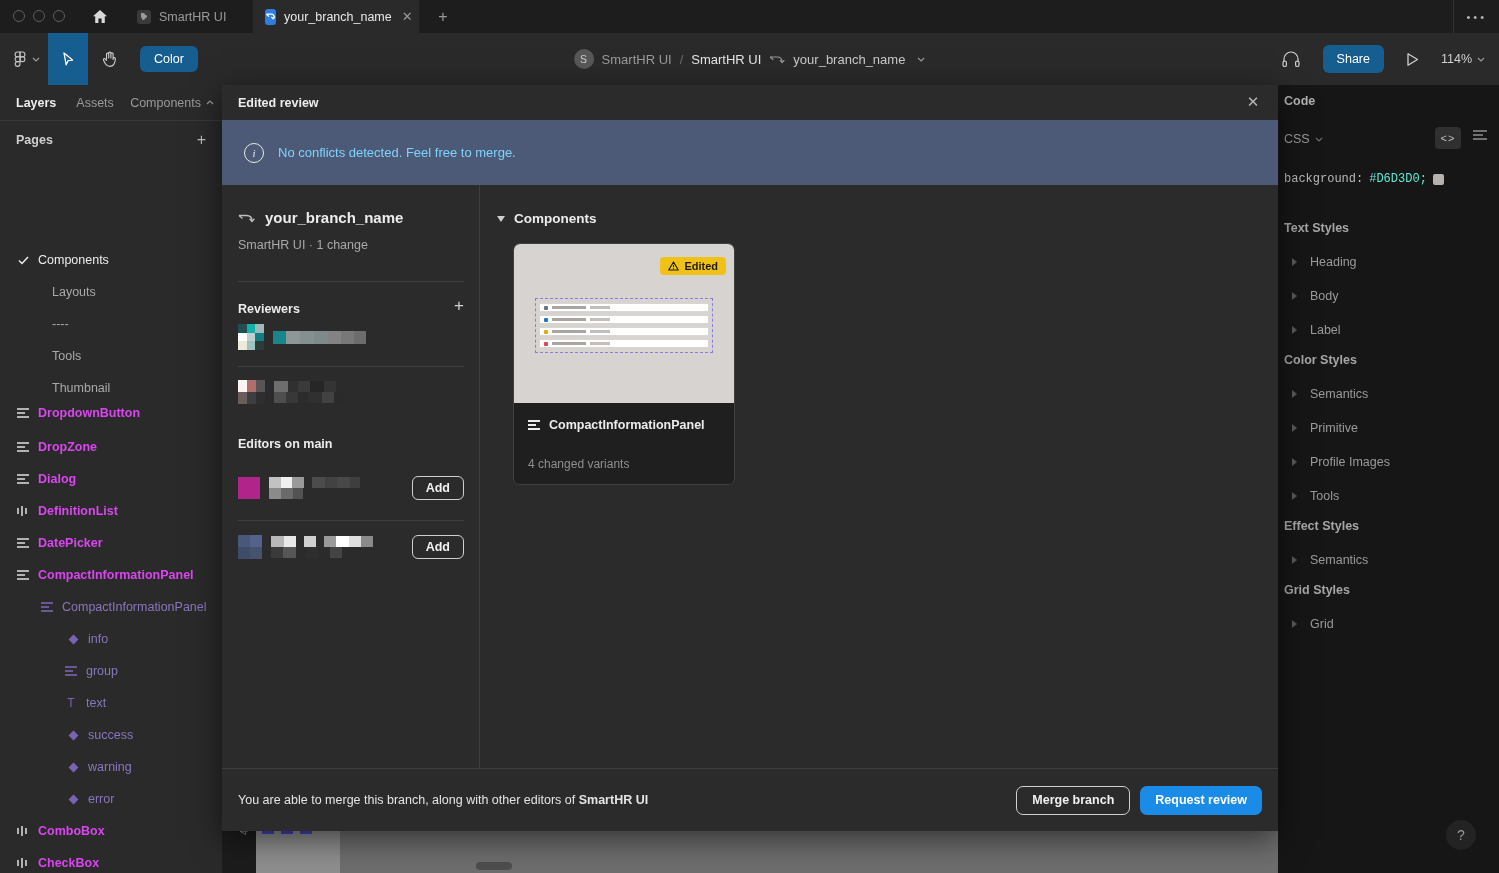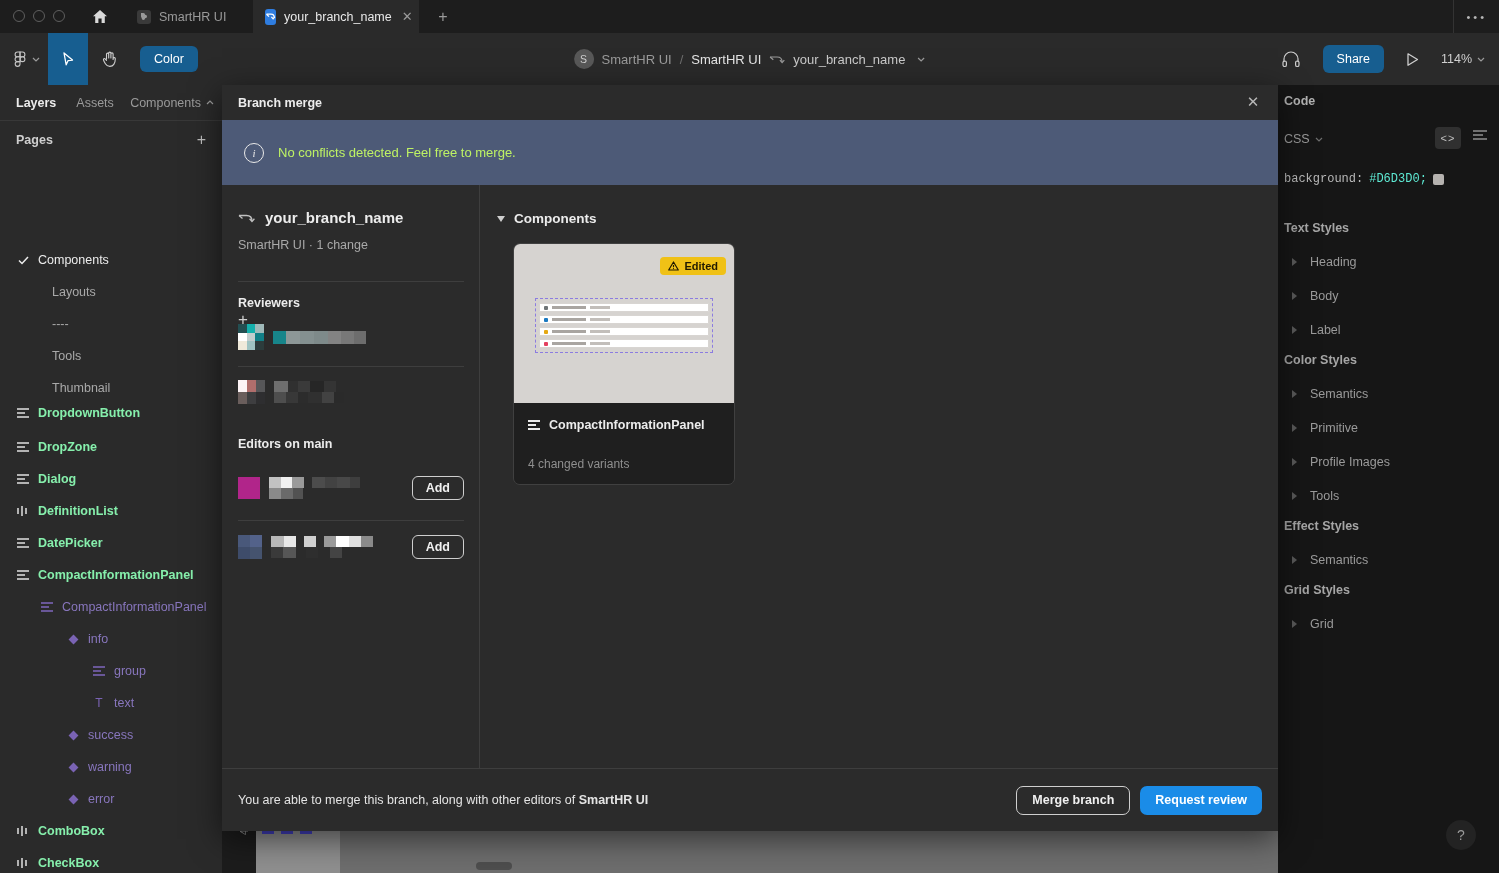--- a/index.html
+++ b/index.html
@@ -42,45 +42,45 @@
   #lsb-tab-assets { margin-left:20px; color:#9a9a9a; }
   #lsb-pageSel { position:absolute; right:8px; display:flex; align-items:center; gap:5px; color:#9a9a9a; }
   #pages-head { position:absolute; left:16px; top:46px; width:190px; display:flex; justify-content:space-between; align-items:center;
     color:#cfcfcf; font-size:12.5px; font-weight:700; }
   .page-row { position:absolute; left:0; width:222px; height:30px; display:flex; align-items:center; color:#a9a9a9; font-size:12.5px; }
   .page-row .chk { width:14px; margin-left:18px; margin-right:6px; }
   .page-row .plabel { margin-left:52px; }
   .page-row.sel { color:#ececec; } .page-row.sel .plabel { margin-left:0; }
   #layers-list { position:absolute; left:0; top:320px; width:222px; height:468px; overflow:hidden; }
   .layer-row { position:absolute; left:0; width:222px; height:32px; display:flex; align-items:center; gap:8px;
-    font-size:12.5px; font-weight:700; color:#86efac; }
+    font-size:12.5px; font-weight:700; color:#d946ef; }
   .layer-row .licon { display:flex; align-items:center; justify-content:center; width:14px; }
   .layer-row.purple { color:#8876bd; font-weight:400; }
-  .d0 { padding-left:16px; } .d1 { padding-left:40px; } .d2 { padding-left:66px; } .d3 { padding-left:92px; }
+  .d0 { padding-left:16px; } .d1 { padding-left:40px; } .d2 { padding-left:66px; } .d3 { padding-left:64px; }
   .diamond { width:7px; height:7px; background:#7a63b4; transform:rotate(45deg); }
   .t-glyph { color:#7a63b4; font-size:12px; font-weight:400; }
 
   
   #modal { position:absolute; left:222px; top:85px; width:1056px; height:746px; background:#2b2b2b;
     box-shadow:0 8px 30px rgba(0,0,0,.55); }
   #modal-head { position:absolute; left:0; top:0; width:100%; height:35px; display:flex; align-items:center; }
   #modal-title { margin-left:16px; color:#ececec; font-size:12.5px; font-weight:700; }
   #modal-close { position:absolute; right:12px; top:4px; width:26px; height:26px; color:#b8b8b8; font-size:15px;
     display:flex; align-items:center; justify-content:center; }
   #banner { position:absolute; left:0; top:35px; width:100%; height:65px; background:#4d5a77; display:flex; align-items:center; }
   #banner-icon { margin-left:22px; width:20px; height:20px; border:1.3px solid #e9e9e9; border-radius:50%;
     color:#e9e9e9; font-size:11px; display:flex; align-items:center; justify-content:center; font-style:italic; font-family:"Liberation Serif",serif; }
-  #banner-text { margin-left:14px; color:#bef264; font-size:13px; }
+  #banner-text { margin-left:14px; color:#7dd3fc; font-size:13px; }
   #modal-body { position:absolute; left:0; top:100px; width:100%; height:583px; }
   #mb-left { position:absolute; left:0; top:0; width:258px; height:100%; border-right:1px solid #3e3e3e; }
   .mbl-div { position:absolute; left:16px; width:226px; height:1px; background:#3e3e3e; }
   #branch-row { position:absolute; left:16px; top:24px; display:flex; align-items:center; gap:10px; color:#ececec; font-size:15px; font-weight:700; }
   #branch-meta { position:absolute; left:16px; top:53px; color:#a9a9a9; font-size:12.5px; }
-  #reviewers-head { position:absolute; left:16px; top:111px; width:226px; display:flex; justify-content:space-between; align-items:flex-start;
-    color:#ececec; font-size:12.5px; font-weight:700;flex-direction:column; }
+  #reviewers-head { position:absolute; left:16px; top:111px; width:226px; display:flex; justify-content:space-between; align-items:flex-end;
+    color:#ececec; font-size:12.5px; font-weight:700; }
   .px-avatar { display:grid; grid-template-columns:repeat(3,1fr); width:26px; height:26px; }
   .user-row { position:absolute; left:16px; width:226px; display:flex; align-items:center; gap:9px; }
   .mosaic { display:flex; gap:0; height:13px; } .mosaic span { display:block; height:13px; }
   .mosaic2 { display:flex; flex-direction:column; gap:0; }
   .mrow { display:flex; height:11px; } .mrow span { display:block; height:11px; }
   .add-btn { position:absolute; right:0; height:24px; padding:0 13px; background:transparent; border:1px solid #cfcfcf;
     border-radius:6px; color:#f0f0f0; font-size:12.5px; font-weight:700; }
   #editors-head { position:absolute; left:16px; top:252px; color:#ececec; font-size:12.5px; font-weight:700; }
   #mb-right { position:absolute; left:258px; top:0; right:0; height:100%; }
   #components-head { position:absolute; left:17px; top:26px; display:flex; align-items:center; gap:9px;
@@ -520,21 +520,21 @@
   <div class="rs-item" style="top:532px">
       <span class="caret-right"></span>
       <span>Grid</span>
     </div>
 </div>
 
 <div id="help-btn">?</div>
 
 <div id="modal">
   <div id="modal-head">
-    <span id="modal-title">Branch merge</span>
+    <span id="modal-title">Edited review</span>
     <span id="modal-close">✕</span>
   </div>
   <div id="banner">
     <span id="banner-icon">i</span>
     <span id="banner-text">No conflicts detected. Feel free to merge.</span>
   </div>
 
   <div id="modal-body">
 
     <div id="mb-left">

